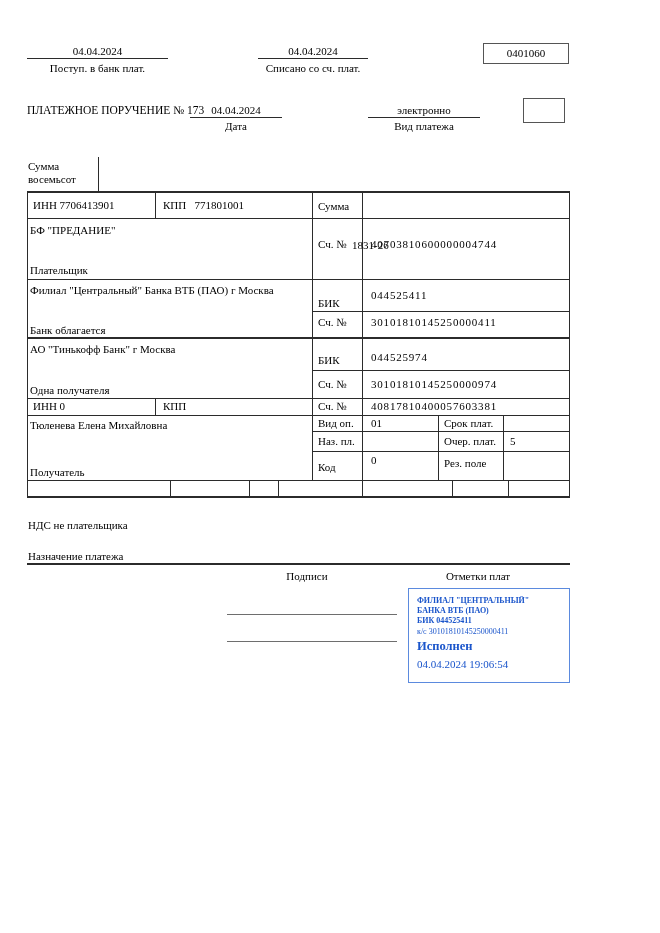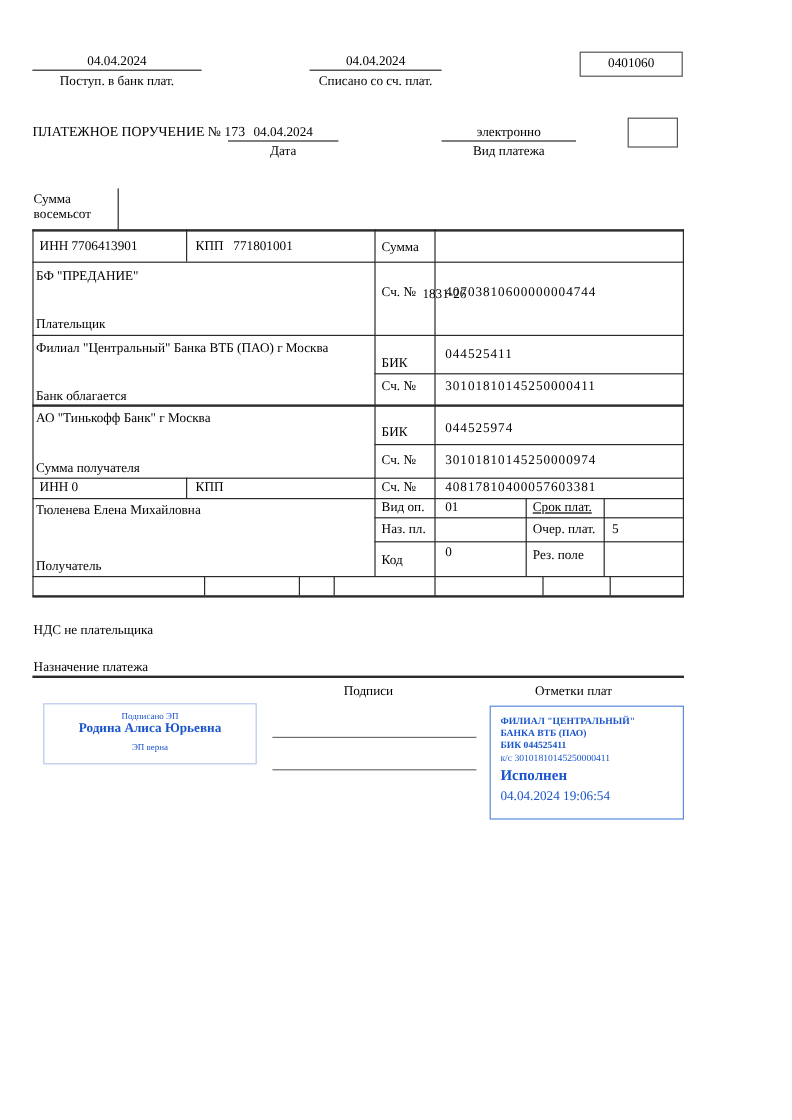--- a/index.html
+++ b/index.html
@@ -91,61 +91,56 @@
   <div class="t acc" style="left:371px;top:238px;">40703810600000004744</div>
 
   <div class="t" style="left:30px;top:284px;">Филиал "Центральный" Банка ВТБ (ПАО) г Москва</div>
   <div class="t" style="left:30px;top:324px;">Банк облагается</div>
   <div class="t" style="left:318px;top:297px;">БИК</div>
   <div class="t acc" style="left:371px;top:289px;">044525411</div>
   <div class="t" style="left:318px;top:316px;">Сч. №</div>
   <div class="t acc" style="left:371px;top:316px;">30101810145250000411</div>
 
   <div class="t" style="left:30px;top:343px;">АО "Тинькофф Банк" г Москва</div>
-  <div class="t" style="left:30px;top:384px;">Сумма получателя</div>
+  <div class="t" style="left:30px;top:384px;">Одна получателя</div>
   <div class="t" style="left:318px;top:354px;">БИК</div>
   <div class="t acc" style="left:371px;top:351px;">044525974</div>
   <div class="t" style="left:318px;top:378px;">Сч. №</div>
   <div class="t acc" style="left:371px;top:378px;">30101810145250000974</div>
 
   <div class="t" style="left:33px;top:400px;">ИНН 0</div>
   <div class="t" style="left:163px;top:400px;">КПП</div>
   <div class="t" style="left:318px;top:400px;">Сч. №</div>
   <div class="t acc" style="left:371px;top:400px;">40817810400057603381</div>
 
   <div class="t" style="left:30px;top:419px;">Тюленева Елена Михайловна</div>
   <div class="t" style="left:30px;top:466px;">Получатель</div>
 
   <div class="t" style="left:318px;top:417px;">Вид оп.</div>
   <div class="t" style="left:371px;top:417px;">01</div>
-  <div class="t" style="left:444px;top:417px;text-decoration:underline;">Срок плат.</div>
+  <div class="t" style="left:444px;top:417px;">Срок плат.</div>
   <div class="t" style="left:510px;top:417px;"></div>
 
   <div class="t" style="left:318px;top:435px;">Наз. пл.</div>
   <div class="t" style="left:371px;top:435px;"></div>
   <div class="t" style="left:444px;top:435px;">Очер. плат.</div>
   <div class="t" style="left:510px;top:435px;">5</div>
 
   <div class="t" style="left:318px;top:461px;">Код</div>
   <div class="t" style="left:371px;top:454px;">0</div>
   <div class="t" style="left:444px;top:457px;">Рез. поле</div>
   <div class="t" style="left:510px;top:457px;"></div>
 
   <div class="t" style="left:28px;top:519px;">НДС не плательщика</div>
   <div class="t" style="left:28px;top:550px;">Назначение платежа</div>
   <div class="hl2" style="left:27px;top:563px;width:543px;"></div>
 
   <div class="t c" style="left:257px;top:570px;width:100px;">Подписи</div>
   <div class="t c" style="left:418px;top:570px;width:120px;">Отметки плат</div>
 
-  <div class="ep-box">
-    <div class="t blue" style="top:5px;font-size:7.5px;line-height:9px;">Подписано ЭП</div>
-    <div class="t blue" style="top:14px;font-size:11px;font-weight:bold;">Родина Алиса Юрьевна</div>
-    <div class="t blue" style="top:31px;font-size:7.5px;line-height:9px;">ЭП верна</div>
-  </div>
 
   <div class="sig" style="left:227px;top:614px;width:170px;"></div>
   <div class="sig" style="left:227px;top:641px;width:170px;"></div>
 
   <div class="bank-stamp">
     <div class="bs-t" style="top:7px;width:140px;font-size:8px;font-weight:bold;line-height:10px;white-space:normal;">ФИЛИАЛ "ЦЕНТРАЛЬНЫЙ" БАНКА ВТБ (ПАО)</div>
     <div class="bs-t" style="top:27px;font-size:8px;font-weight:bold;">БИК 044525411</div>
     <div class="bs-t" style="top:38px;font-size:8px;">к/с 30101810145250000411</div>
     <div class="bs-t" style="top:50px;font-size:12.5px;font-weight:bold;">Исполнен</div>
     <div class="bs-t" style="top:69px;font-size:11px;">04.04.2024 19:06:54</div>

